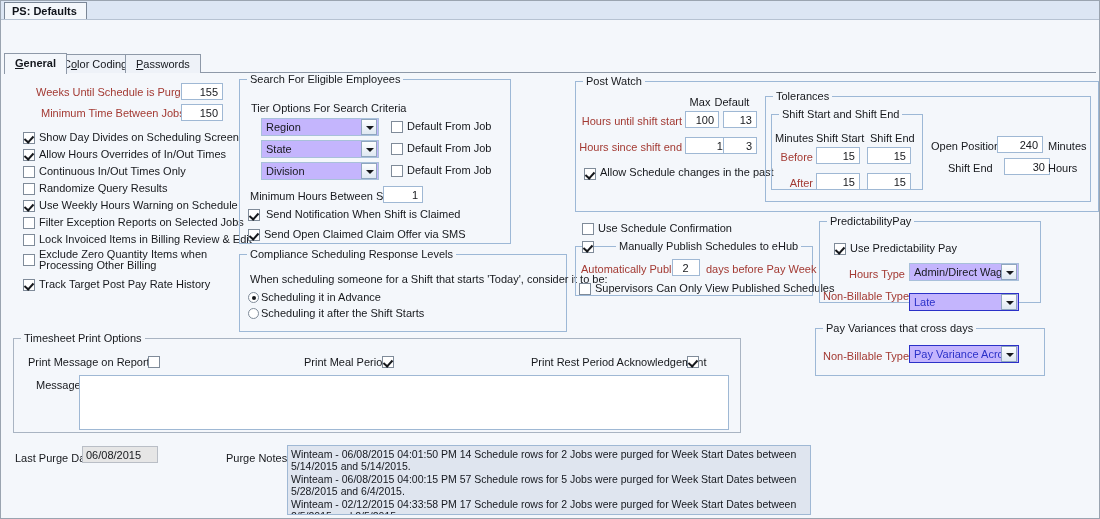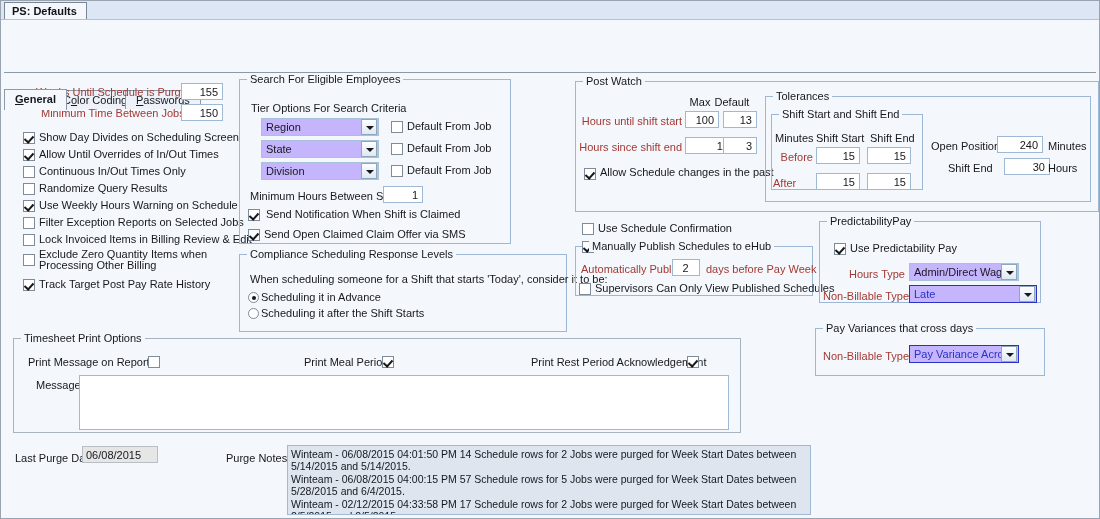--- a/index.html
+++ b/index.html
@@ -47,21 +47,20 @@
   }
   .tab {
     position: absolute; top: 1px;
     height: 19px; padding: 3px 10px 0 10px;
     background: #eef2f8;
     border: 1px solid #8e99a8;
     border-bottom: none;
     font-size: 11px; color: #14171d;
     white-space: nowrap;
     cursor: default;
-    margin-top: 36px;
   }
   .tab.active {
     background: #f4f7fb;
     font-weight: bold;
     top: 0px; height: 21px;
     z-index: 3;
   }
   .tab u { text-decoration: underline; }
 
   
@@ -186,21 +185,21 @@
   <div class="lbl red" style="left:35px; top:85px; width:140px; text-align:right;">Weeks Until Schedule is Purged</div>
   <input class="inp" style="left: 180px; top: 82px; width: 42px;" value="155">
 
   <div class="lbl red" style="left:40px; top:106px; width:135px; text-align:right;">Minimum Time Between Jobs</div>
   <input class="inp" style="left: 180px; top: 103px; width: 42px;" value="150">
 
   <div class="cb on" style="left:22px; top:131px;"></div>
   <div class="cbrow" style="left:38px; top:130px;">Show Day Divides on Scheduling Screen</div>
 
   <div class="cb on" style="left:22px; top:148px;"></div>
-  <div class="cbrow" style="left:38px; top:147px;">Allow Until Overrides of In/Out Times</div>
+  <div class="cbrow" style="left:38px; top:147px;">Allow Hours Overrides of In/Out Times</div>
 
   <div class="cb" style="left:22px; top:165px;"></div>
   <div class="cbrow" style="left:38px; top:164px;">Continuous In/Out Times Only</div>
 
   <div class="cb" style="left:22px; top:182px;"></div>
   <div class="cbrow" style="left:38px; top:181px;">Randomize Query Results</div>
 
   <div class="cb on" style="left:22px; top:199px;"></div>
   <div class="cbrow" style="left:38px; top:198px;">Use Weekly Hours Warning on Schedule</div>
 
@@ -288,38 +287,38 @@
   </div>
 
   <div class="lbl" style="left:774px; top:131px;">Minutes</div>
   <div class="lbl" style="left:815px; top:131px;">Shift Start</div>
   <div class="lbl" style="left:869px; top:131px;">Shift End</div>
 
   <div class="lbl red" style="left:772px; top:150px; width:40px; text-align:right;">Before</div>
   <input class="inp" style="left: 815px; top: 146px; width: 44px;" value="15">
   <input class="inp" style="left: 866px; top: 146px; width: 44px;" value="15">
 
-  <div class="lbl red" style="left:772px; top:176px; width:40px; ">After</div>
+  <div class="lbl red" style="left:772px; top:176px; width:40px; text-align:right;">After</div>
   <input class="inp" style="left: 815px; top: 172px; width: 44px;" value="15">
   <input class="inp" style="left: 866px; top: 172px; width: 44px;" value="15">
 
   <div class="lbl" style="left:930px; top:139px;">Open Position</div>
   <input class="inp" style="left: 996px; top: 135px; width: 46px;" value="240">
   <div class="lbl" style="left:1047px; top:139px;">Minutes</div>
 
   <div class="lbl" style="left:947px; top:161px;">Shift End</div>
   <input class="inp" style="left: 996px; top: 157px; width: 46px; margin-left: 7px;" value="30">
   <div class="lbl" style="left:1047px; top:161px;">Hours</div>
 
   <div class="cb" style="left:581px; top:222px;"></div>
   <div class="cbrow" style="left:597px; top:221px;">Use Schedule Confirmation</div>
 
   <div class="grp" style="left:574px; top:245px; width:238px; height:50px;"></div>
   <div class="cb on" style="left:581px; top:240px;"></div>
-  <div class="cbrow" style="left:588px; top:239px; background:#f4f7fb; padding:0 3px;">Manually Publish Schedules to eHub</div>
+  <div class="cbrow" style="left:615px; top:239px; background:#f4f7fb; padding:0 3px;">Manually Publish Schedules to eHub</div>
 
   <div class="lbl red" style="left:580px; top:262px;">Automatically Publish</div>
   <input class="inp" style="left: 671px; top: 258px; width: 28px; text-align: center;" value="2">
   <div class="lbl red" style="left:705px; top:262px;">days before Pay Week</div>
 
   <div class="cb" style="left:578px; top:282px;"></div>
   <div class="cbrow" style="left:594px; top:281px;">Supervisors Can Only View Published Schedules</div>
 
   <div class="grp" style="left:818px; top:220px; width:222px; height:82px;">
     <div class="cap">PredictabilityPay</div>
@@ -327,21 +326,21 @@
   <div class="cb on" style="left:833px; top:242px;"></div>
   <div class="cbrow" style="left:849px; top:241px;">Use Predictability Pay</div>
 
   <div class="lbl red" style="left:836px; top:267px; width:68px; text-align:right;">Hours Type</div>
   <div class="combo" style="left:908px; top:262px; width:110px;">
     <span class="ctext">Admin/Direct Wages</span>
     <span class="cbtn"></span>
   </div>
 
   <div class="lbl red" style="left:822px; top:289px; width:82px; text-align:right;">Non-Billable Type</div>
-  <div class="combo focus" style="left:908px; top:284px; width:128px;">
+  <div class="combo focus" style="left:908px; top:292px; width:110px;">
     <span class="ctext">Late</span>
     <span class="cbtn"></span>
   </div>
 
   <div class="grp" style="left:814px; top:327px; width:230px; height:48px;">
     <div class="cap">Pay Variances that cross days</div>
   </div>
   <div class="lbl red" style="left:822px; top:349px; width:82px; text-align:right;">Non-Billable Type</div>
   <div class="combo focus" style="left:908px; top:344px; width:110px;">
     <span class="ctext">Pay Variance Across D</span>

